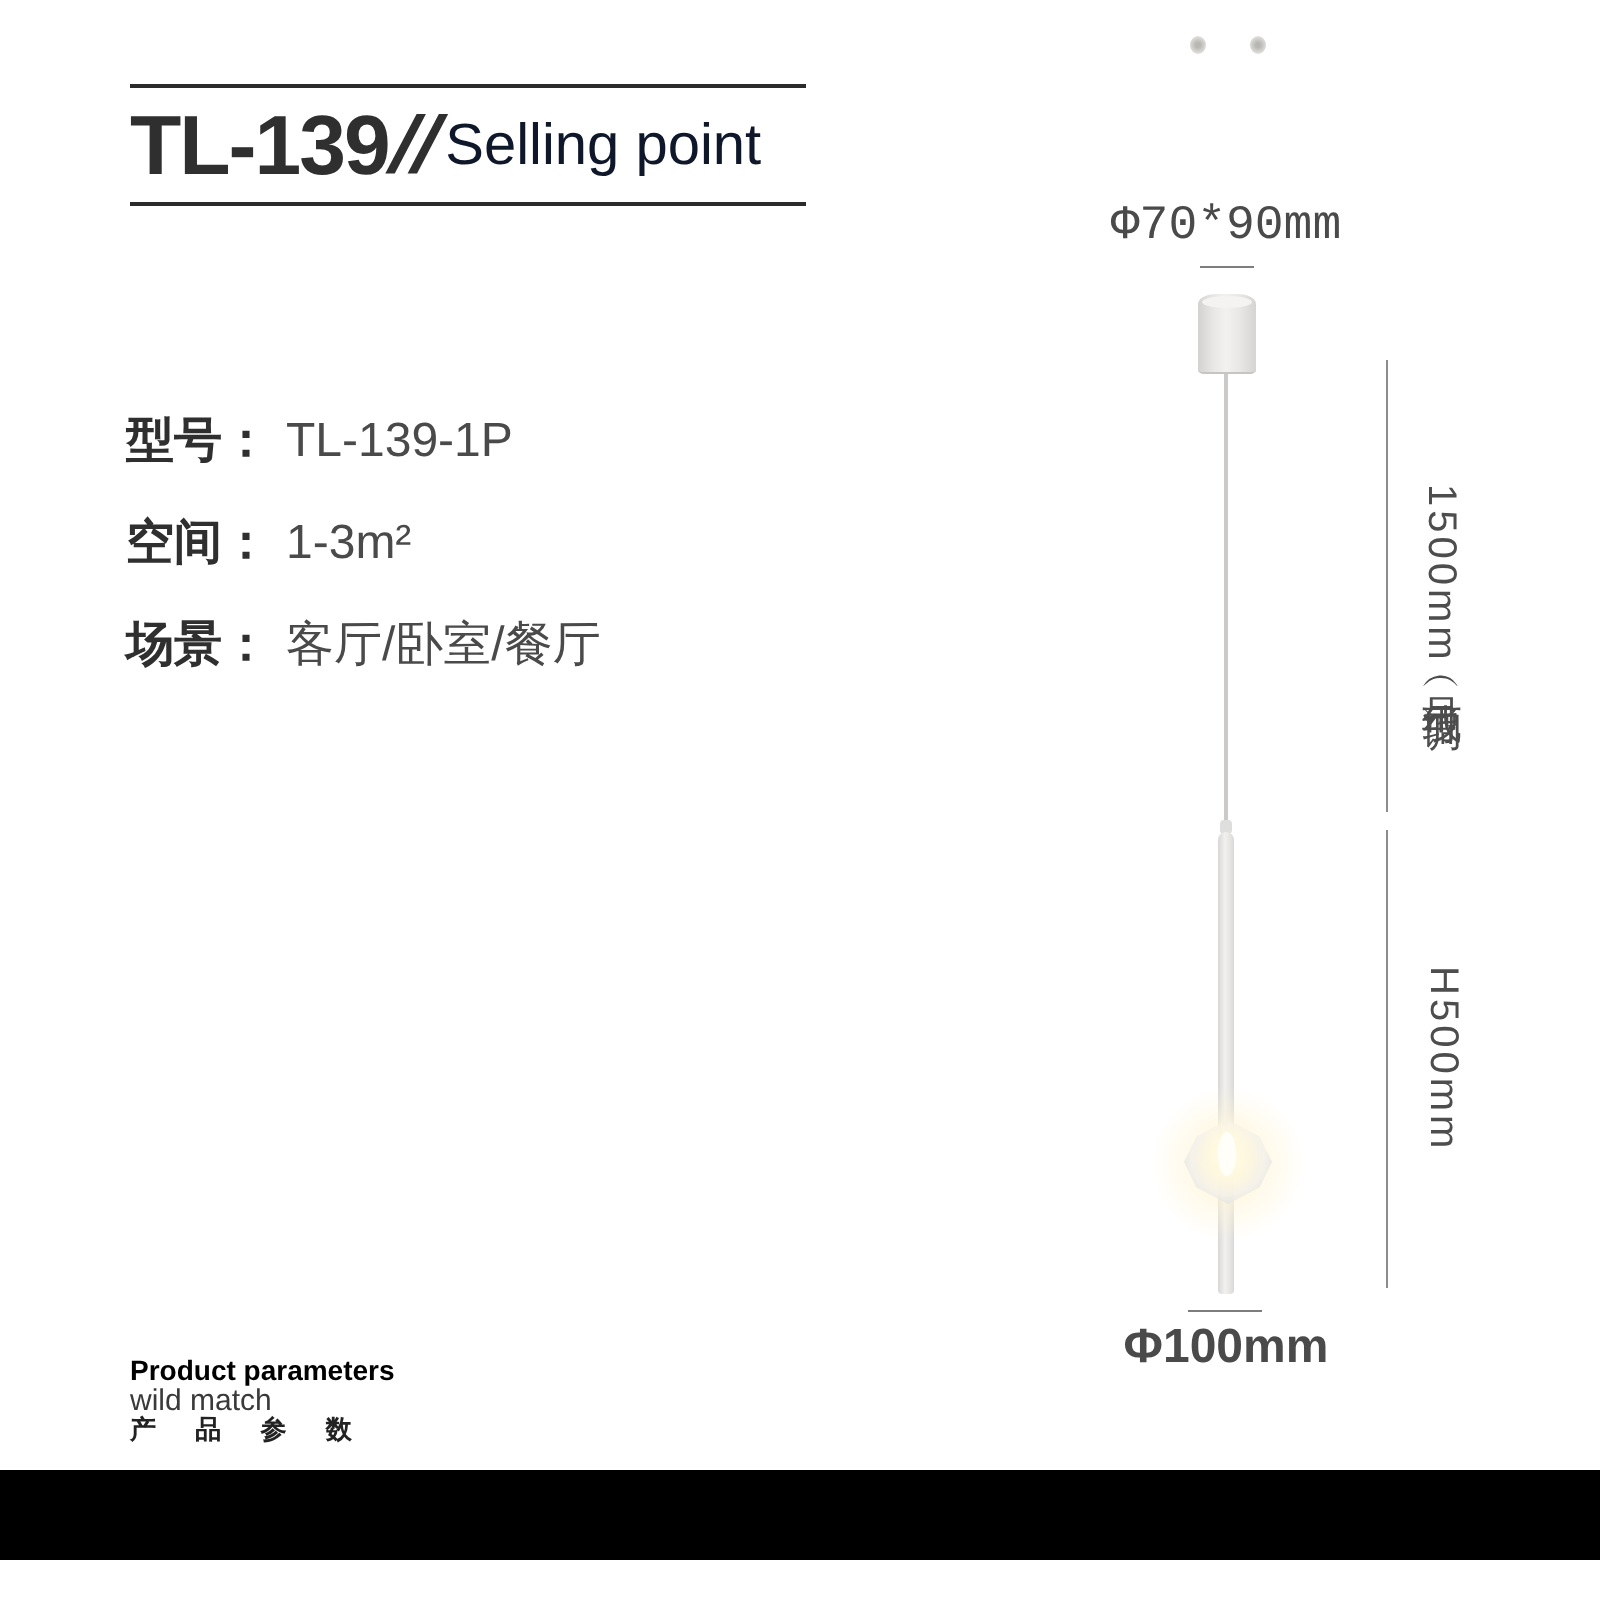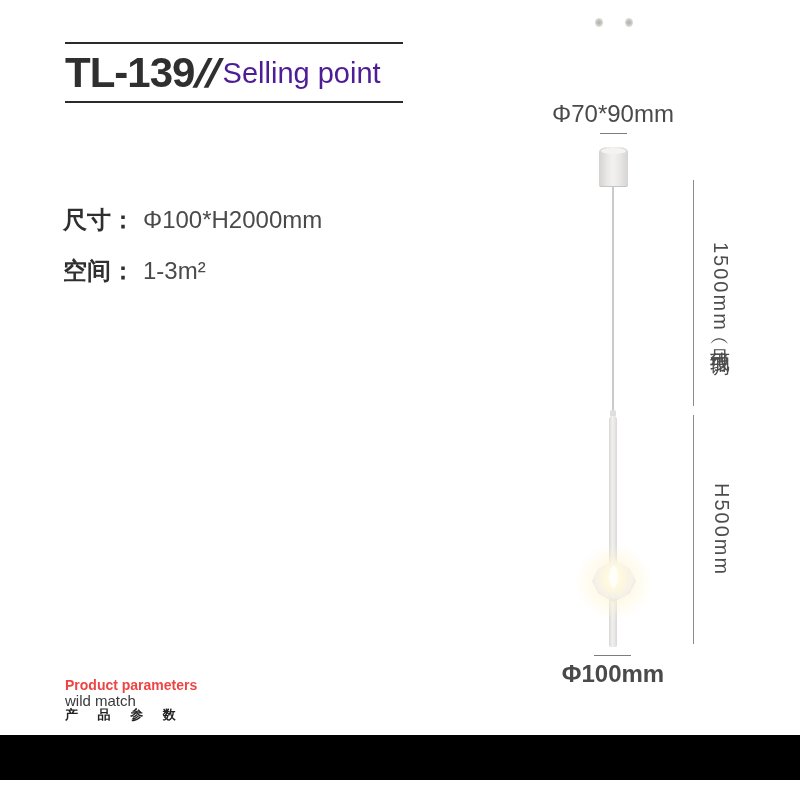--- a/index.html
+++ b/index.html
@@ -23,35 +23,35 @@
     display: flex; align-items: center; white-space: nowrap;
   }
   .title-model {
     font-size: 42px; font-weight: 700; color: #2f2f2f; letter-spacing: -1px;
   }
   .title-slashes {
     font-size: 40px; font-weight: 700; font-style: italic; color: #2f2f2f;
     transform: skewX(-8deg); margin-left: 2px;
   }
   .title-sub {
-    font-size: 29px; font-weight: 300; color: #4c1d95; margin-left: 4px;
+    font-size: 29px; font-weight: 300; color: #0f172a; margin-left: 4px;
   }
 
   
   .spec-list { position: absolute; left: 63px; top: 204px; }
   .spec-row { height: 25px; margin-bottom: 26px; white-space: nowrap; }
   .spec-label { font-size: 24px; font-weight: 700; color: #2f2f2f; }
   .spec-value { font-size: 24px; font-weight: 300; color: #4a4a4a; margin-left: 8px; }
 
   
   .dim-label-h {
     position: absolute; font-size: 24px; font-weight: 300; color: #4a4a4a;
     text-align: center; white-space: nowrap;
   }
-  .top-dim { left: 540px; top: 100px; width: 146px; }
+  .top-dim { left: 540px; top: 100px; width: 146px; font-family: Liberation Mono, monospace; }
   .bottom-dim { left: 545px; top: 660px; width: 136px; font-weight: bold; }
 
   .tick {
     position: absolute; height: 1px; background: #7d7d7d;
   }
   .tick-top { left: 600px; top: 133px; width: 27px; }
   .tick-bottom { left: 594px; top: 655px; width: 37px; }
 
   .canopy {
     position: absolute; left: 599px; top: 147px; width: 29px; height: 40px;
@@ -116,21 +116,21 @@
   .dim-label-v span {
     writing-mode: vertical-rl; font-size: 20px; font-weight: 300;
     color: #4d4d4d; letter-spacing: 2px; white-space: nowrap;
   }
   .v-label-wire { top: 180px; height: 226px; }
   .v-label-rod { top: 415px; height: 229px; }
 
   
   .footer-title {
     position: absolute; left: 65px; top: 677px;
-    font-size: 14px; font-weight: 700; color: #ef4444;
+    font-size: 14px; font-weight: 700; color: #000000;
   }
   .footer-sub {
     position: absolute; left: 65px; top: 692px;
     font-size: 15px; font-weight: 400; color: #3a3a3a;
   }
   .footer-cn {
     position: absolute; left: 65px; top: 706px;
     font-size: 13px; font-weight: 700; color: #222222; letter-spacing: 8px;
   }
   .black-bar {
@@ -146,24 +146,27 @@
   <div class="rule rule-top"></div>
   <div class="title-row">
     <span class="title-model">TL-139</span>
     <span class="title-slashes">//</span>
     <span class="title-sub">Selling point</span>
   </div>
   <div class="rule rule-bottom"></div>
 
   <div class="spec-list">
     <div class="spec-row">
-      <span class="spec-label">尺寸：</span><span class="spec-value">Φ100*H2000mm</span>
+      <span class="spec-label">型号：</span><span class="spec-value">TL-139-1P</span>
     </div>
     <div class="spec-row">
       <span class="spec-label">空间：</span><span class="spec-value">1-3m²</span>
+    </div>
+    <div class="spec-row">
+      <span class="spec-label">场景：</span><span class="spec-value">客厅/卧室/餐厅</span>
     </div>
   </div>
 
   <div class="dim-label-h top-dim">Φ70*90mm</div>
   <div class="tick tick-top"></div>
 
   <div class="canopy"></div>
   <div class="wire"></div>
   <div class="rod-connector"></div>
   <div class="rod"></div>

